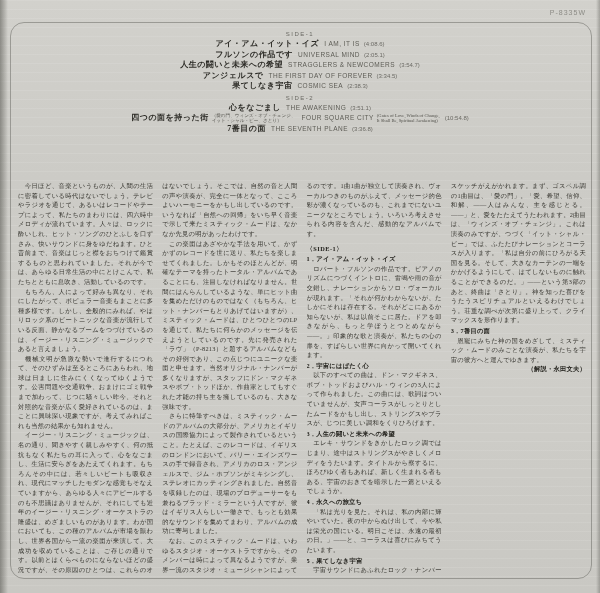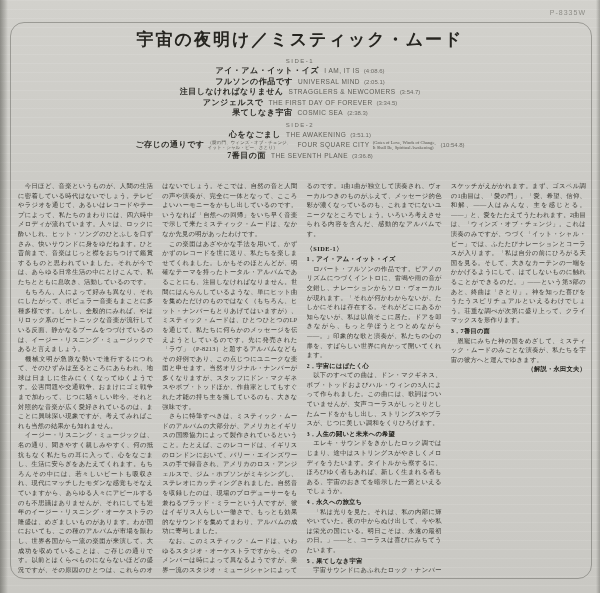--- a/index.html
+++ b/index.html
@@ -78,36 +78,35 @@
 <body>
 
 <div class="sheet">
   <div class="streaks"></div>
   <div class="edge-left"></div>
   <div class="edge-right"></div>
   <div class="frame"></div>
   <div class="catalog">P-8335W</div>
 
   <div class="header">
-    <h1 class="title">宇宙の夜明け／ミスティック・ムード</h1>
 
     <div class="side-label">SIDE-1</div>
 
     <div class="track-row">
       <span class="tjp">アイ・アム・イット・イズ</span>
       <span class="ten">I AM, IT IS</span>
       <span class="ttime">(4:08.6)</span>
     </div>
     <div class="track-row">
       <span class="tjp">フルソンの作品です</span>
       <span class="ten">UNIVERSAL MIND</span>
       <span class="ttime">(2:05.1)</span>
     </div>
     <div class="track-row">
-      <span class="tjp">注目しなければなりません</span>
+      <span class="tjp">人生の闘いと未来への希望</span>
       <span class="ten">STRAGGLERS &amp; NEWCOMERS</span>
       <span class="ttime">(3:54.7)</span>
     </div>
     <div class="track-row">
       <span class="tjp">アンジェルスで</span>
       <span class="ten">THE FIRST DAY OF FOREVER</span>
       <span class="ttime">(3:34.5)</span>
     </div>
     <div class="track-row">
       <span class="tjp">果てしなき宇宙</span>
@@ -116,21 +115,21 @@
     </div>
 
     <div class="side-label">SIDE-2</div>
 
     <div class="track-row">
       <span class="tjp">心をなごまし</span>
       <span class="ten">THE AWAKENING</span>
       <span class="ttime">(3:51.1)</span>
     </div>
     <div class="track-row">
-      <span class="tjp">ご存じの通りです</span>
+      <span class="tjp">四つの面を持った街</span>
       <span class="tsub">
         <span>（愛の門、ウィンズ・オブ・チェンジ、</span>
         <span>イット・シャル・ビー、さとり）</span>
       </span>
       <span class="ten">FOUR SQUARE CITY</span>
       <span class="tsub">
         <span>(Gates of Love, Winds of Change,</span>
         <span>It Shall Be, Spiritual Awakening)</span>
       </span>
       <span class="ttime">(10:54.8)</span>

